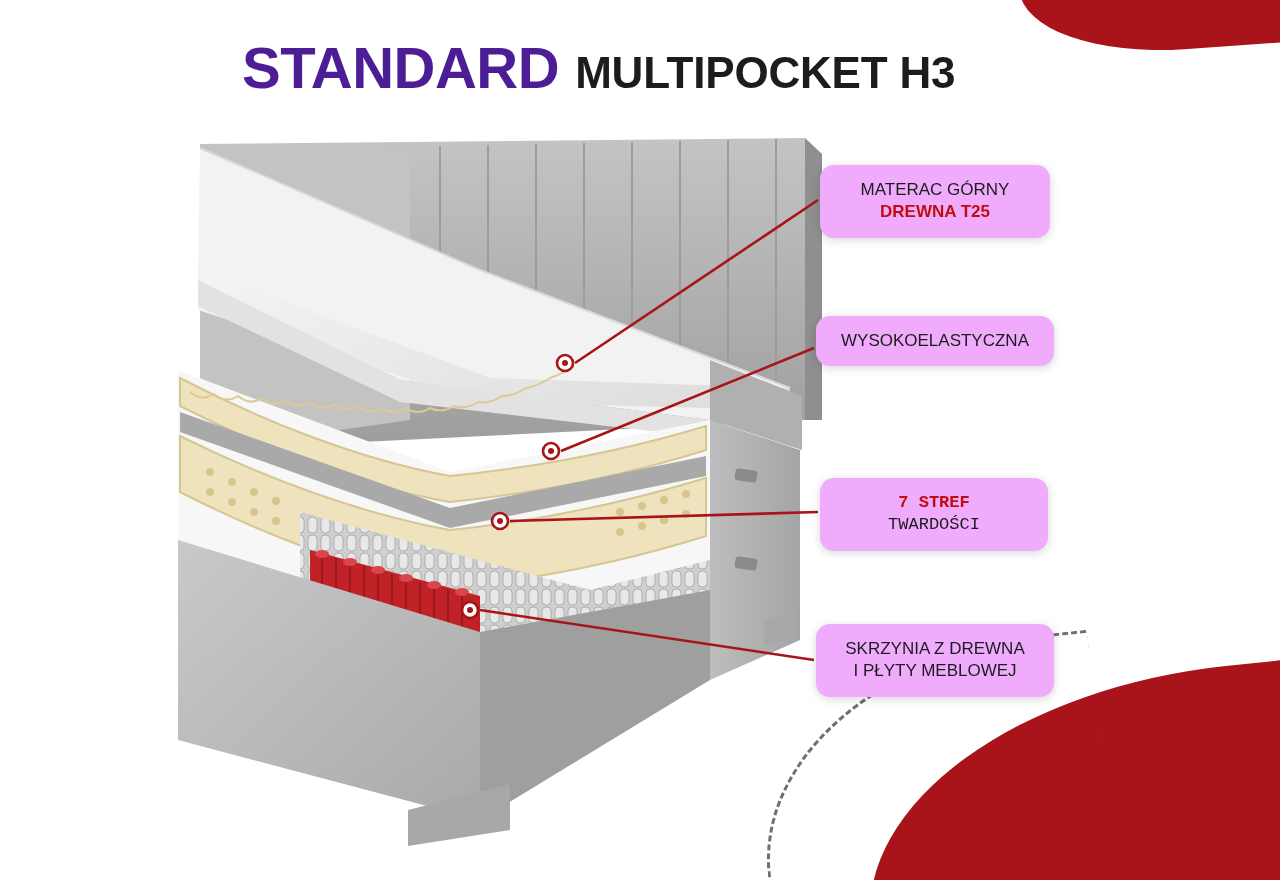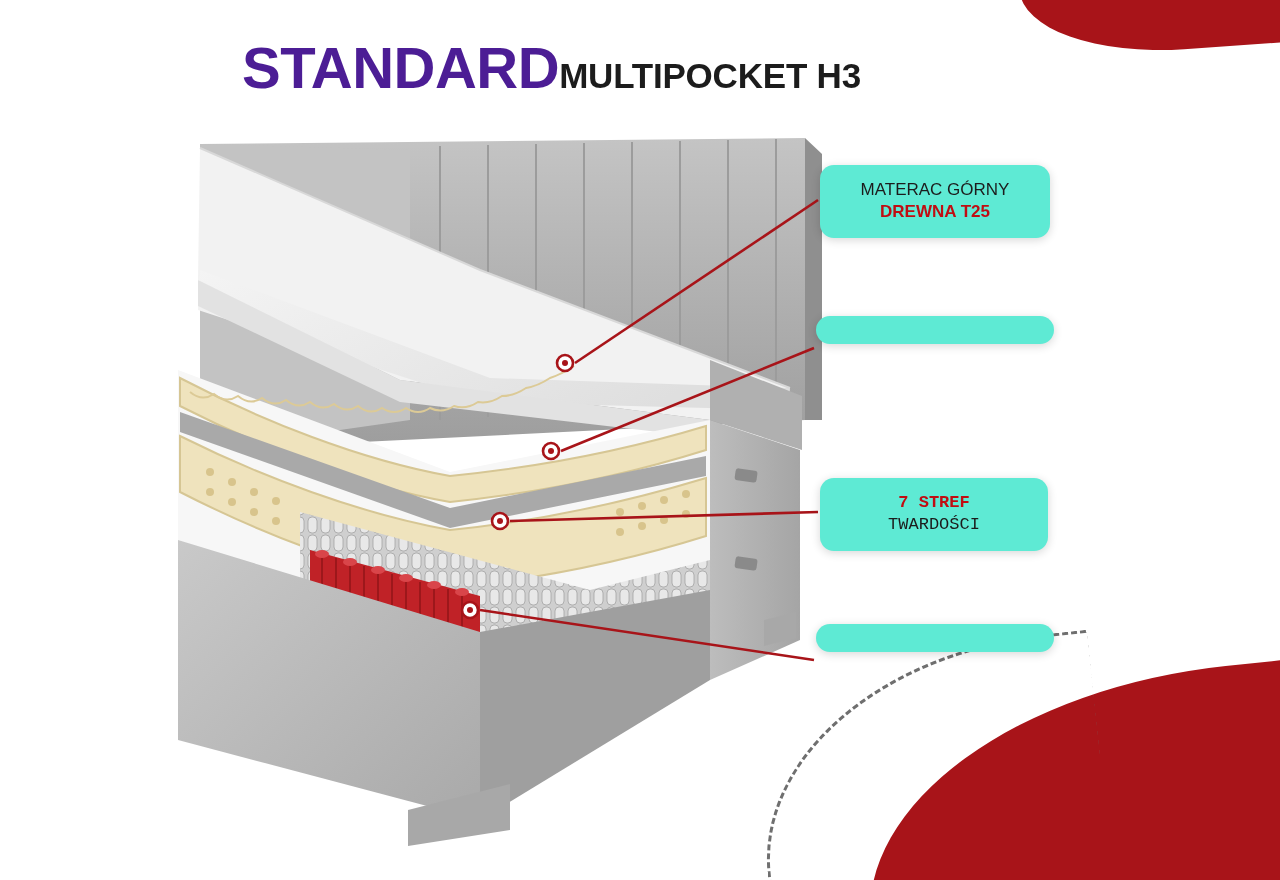--- a/index.html
+++ b/index.html
@@ -56,31 +56,31 @@
     top: 34px;
     white-space: nowrap;
   }
   .title .t1 {
     font-size: 58px;
     font-weight: bold;
     color: #4c1d95;
     letter-spacing: -0.5px;
   }
   .title .t2 {
-    font-size: 35px;
+    font-size: 44px;
     font-weight: bold;
     color: #1c1c1c;
     letter-spacing: -0.2px;
-    margin-left: 0;
+    margin-left: 16px;
   }
 
   
   .callout {
     position: absolute;
-    background: #5eead4;
+    background: #f0abfc;
     border-radius: 14px;
     box-shadow: 0 2px 10px rgba(0,0,0,0.16);
     text-align: center;
     padding: 14px 18px;
     line-height: 1.32;
     font-size: 17px;
     color: #1c1c1c;
     box-sizing: border-box;
   }
   .callout .hl {
@@ -283,21 +283,24 @@
     </g>
   </g>
 </svg>
 
 <div class="callout" id="callout-0">
   <span class="pl">MATERAC GÓRNY</span>
   <span class="pl hl">DREWNA T25</span>
 </div>
 
 <div class="callout" id="callout-1">
+  <span class="pl">WYSOKOELASTYCZNA</span>
 </div>
 
 <div class="callout" id="callout-2">
   <span class="pl hl">7 STREF</span>
   <span class="pl">TWARDOŚCI</span>
 </div>
 
 <div class="callout" id="callout-3">
+  <span class="pl">SKRZYNIA Z DREWNA</span>
+  <span class="pl">I PŁYTY MEBLOWEJ</span>
 </div>
 
 </body></html>

